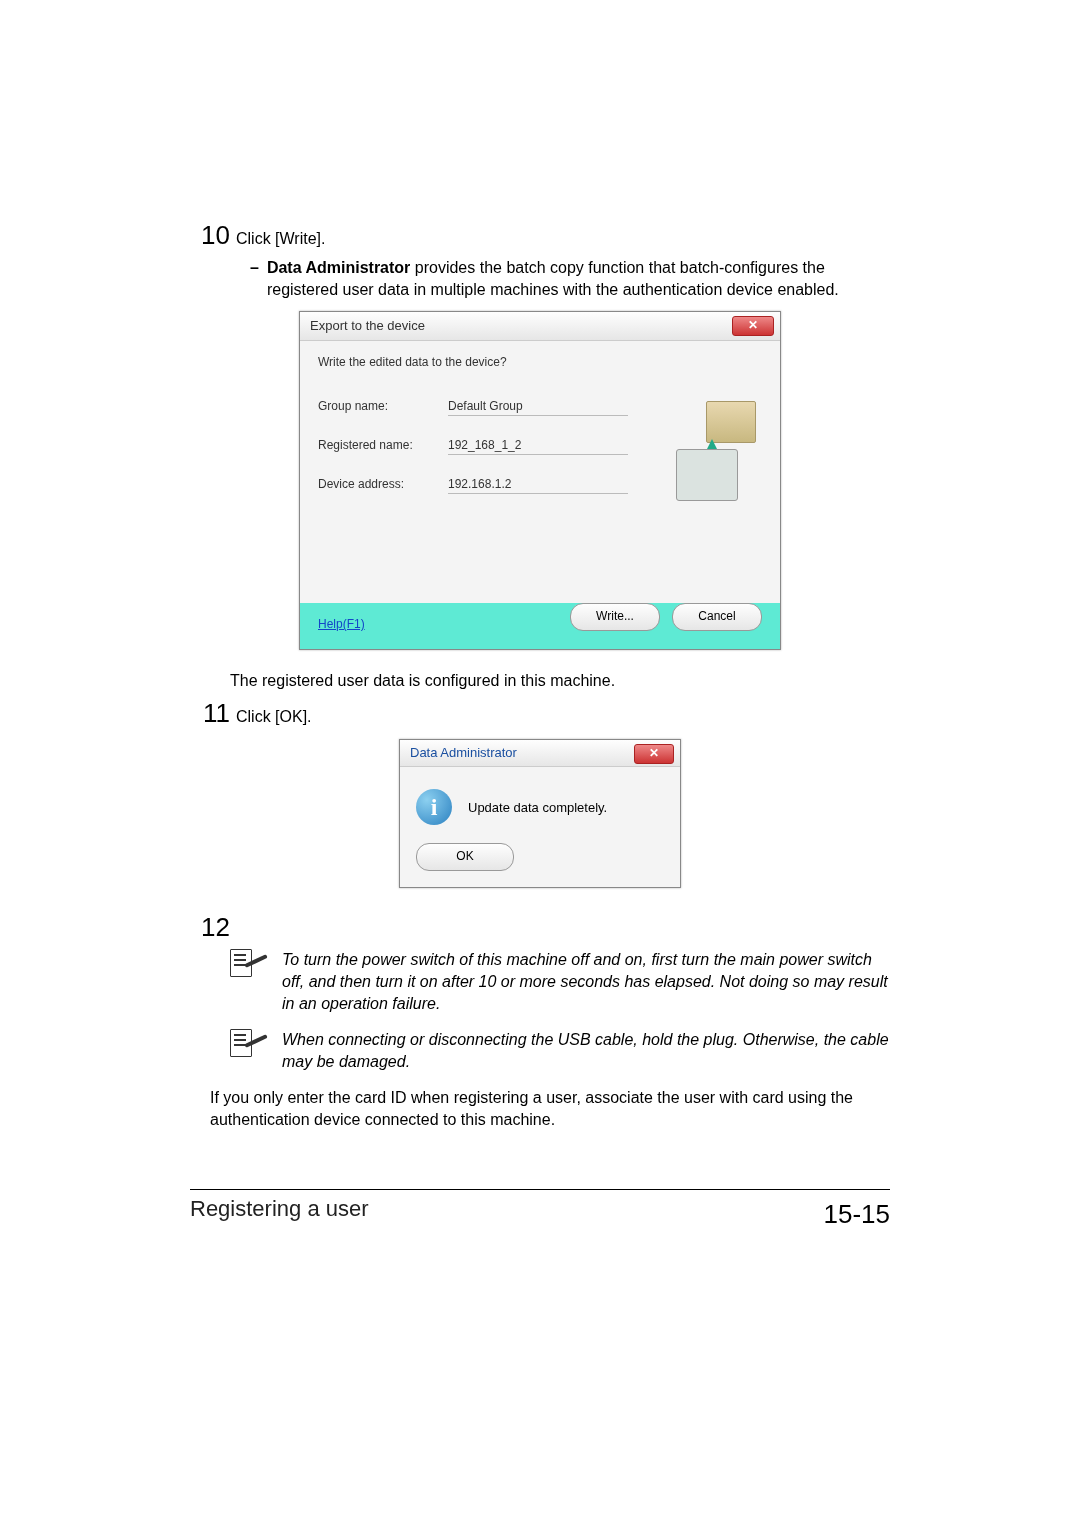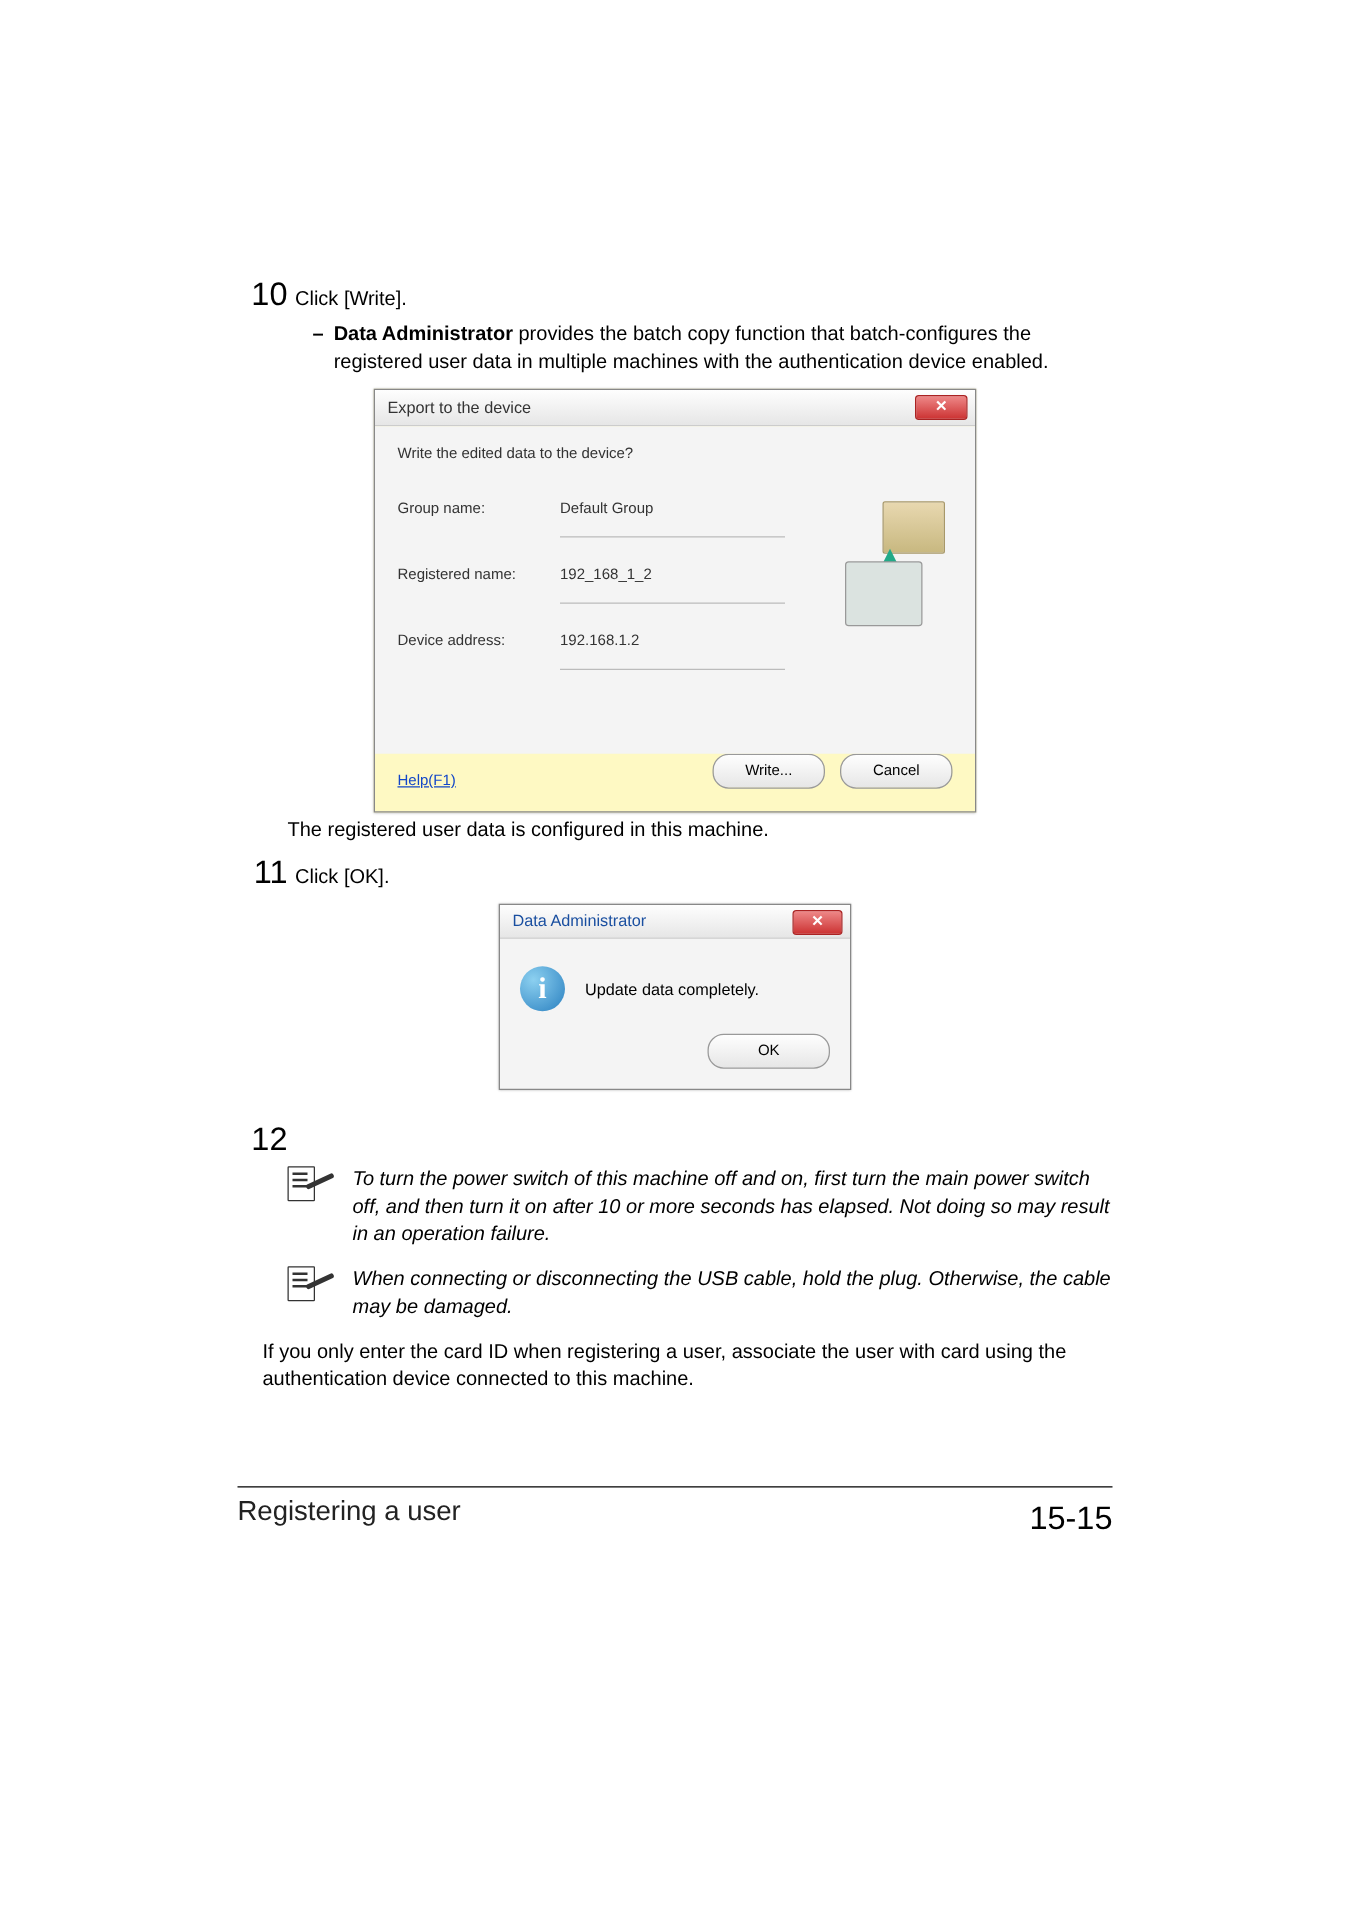--- a/index.html
+++ b/index.html
@@ -46,23 +46,23 @@
     line-height: 22px;
   }
   .bullet-text {
     font-size: 16px;
     line-height: 22px;
   }
 
   
   .export-dialog {
     width: 480px;
-    margin: 8px auto 4px auto;
+    margin: 8px auto 20px auto;
     border: 1px solid #888;
-    background: #fef9c3;
+    background: #5eead4;
     box-shadow: 0 0 2px rgba(0,0,0,0.3);
     position: relative;
   }
   .export-title {
     background: linear-gradient(#fefefe, #e6e6e6);
     height: 28px;
     line-height: 28px;
     padding-left: 10px;
     font-size: 13px;
     color: #333;
@@ -99,21 +99,21 @@
   .export-grid {
     display: grid;
     grid-template-columns: 130px 180px;
     row-gap: 22px;
     font-size: 12px;
     color: #333;
   }
   .export-grid .label { color: #333; }
   .export-grid .value {
     border-bottom: 1px solid #bbb;
-    padding-bottom: 16px;
+    padding-bottom: 2px;
   }
   .device-illustration {
     position: absolute;
     right: 24px;
     top: 60px;
     width: 80px;
     height: 100px;
   }
   .computer-icon {
     position: absolute;
@@ -221,21 +221,21 @@
     font-size: 24px;
     font-weight: bold;
     font-family: "Times New Roman", serif;
     text-align: center;
     line-height: 36px;
     flex-shrink: 0;
   }
   .ok-footer {
     padding: 8px 16px 16px 16px;
     display: flex;
-    justify-content: flex-end;
+    justify-content: flex-start;
   }
 
   
   .note-row {
     display: flex;
     align-items: flex-start;
     margin-left: 40px;
     margin-bottom: 14px;
   }
   .note-icon {

